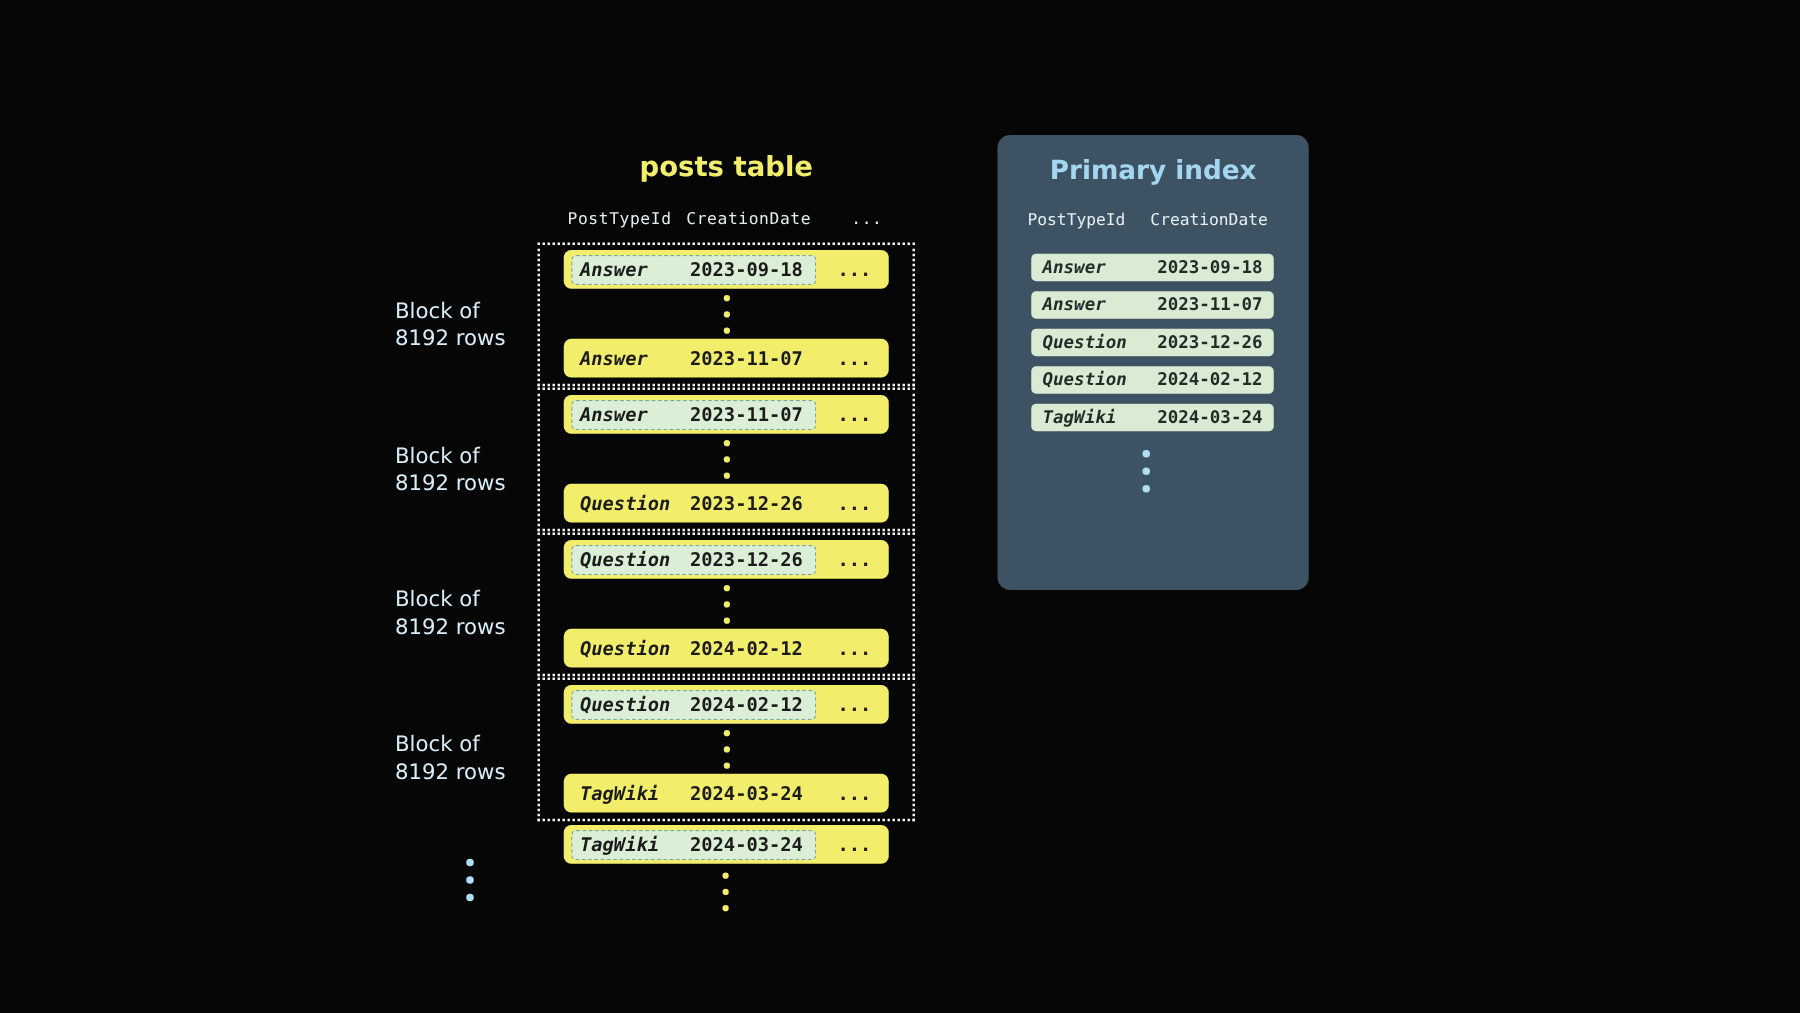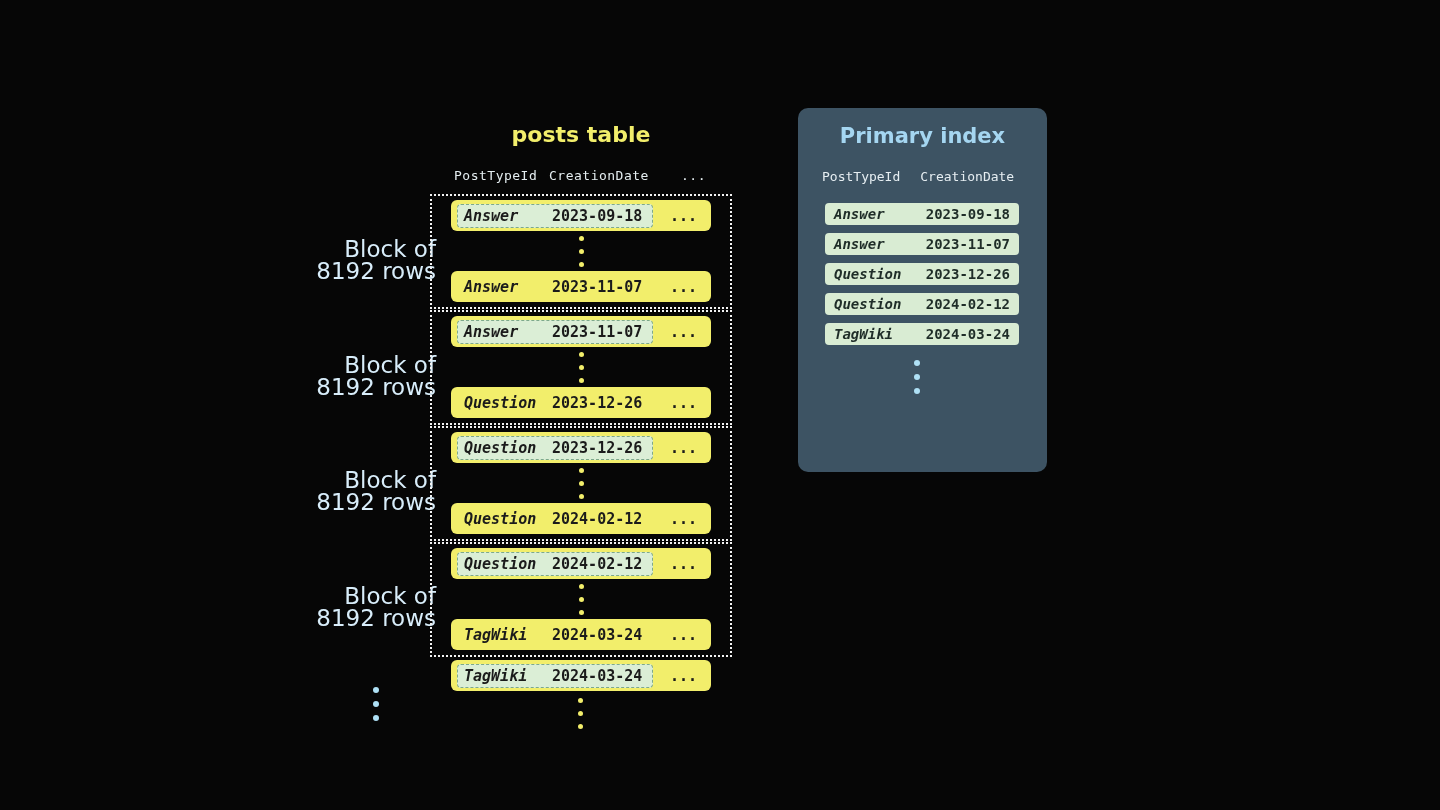--- a/index.html
+++ b/index.html
@@ -31,22 +31,22 @@
     font-weight:bold; font-size:15px; color:#1b1b1b;
   }
   .row.abs { position:absolute; left:451px; }
   .pair { display:flex; align-items:center; padding:2px 8px 2px 6px; border:1.5px dashed transparent; border-radius:4px; }
   .pair.hl { background:#dbeed6; border-color:#7da98c; }
   .ct { width:88px;font-style:italic; }
   .cd { width:92px; }
   .more { margin-left:auto; font-weight:bold; }
 
   .blk-label {
-    position:absolute; left:316px; width:120px; text-align:right;
-    font-family:"DejaVu Sans", sans-serif; font-size:23px; line-height:22px; color:#d8edfa;
+    position:absolute; left:316px; width:120px; text-align:left;
+    font-family:"DejaVu Sans", sans-serif; font-size:17px; line-height:22px; color:#d8edfa;
   }
 
   
   .dots { display:flex; flex-direction:column; gap:8px; align-items:center; }
   .dots i { width:5px; height:5px; border-radius:50%; display:block; }
   .dots-yellow i { background:#f2ee6b; }
   .dots-blue i { width:6px; height:6px; background:#aee0f5; }
   .abs-dots { position:absolute; }
 
   

